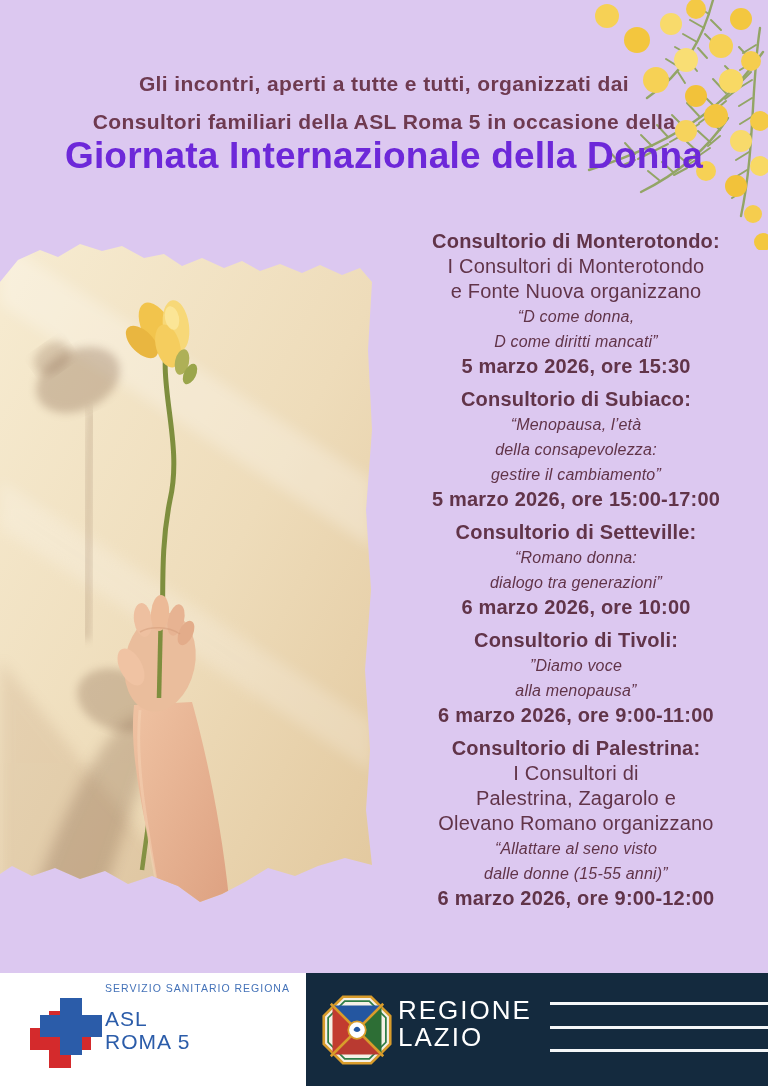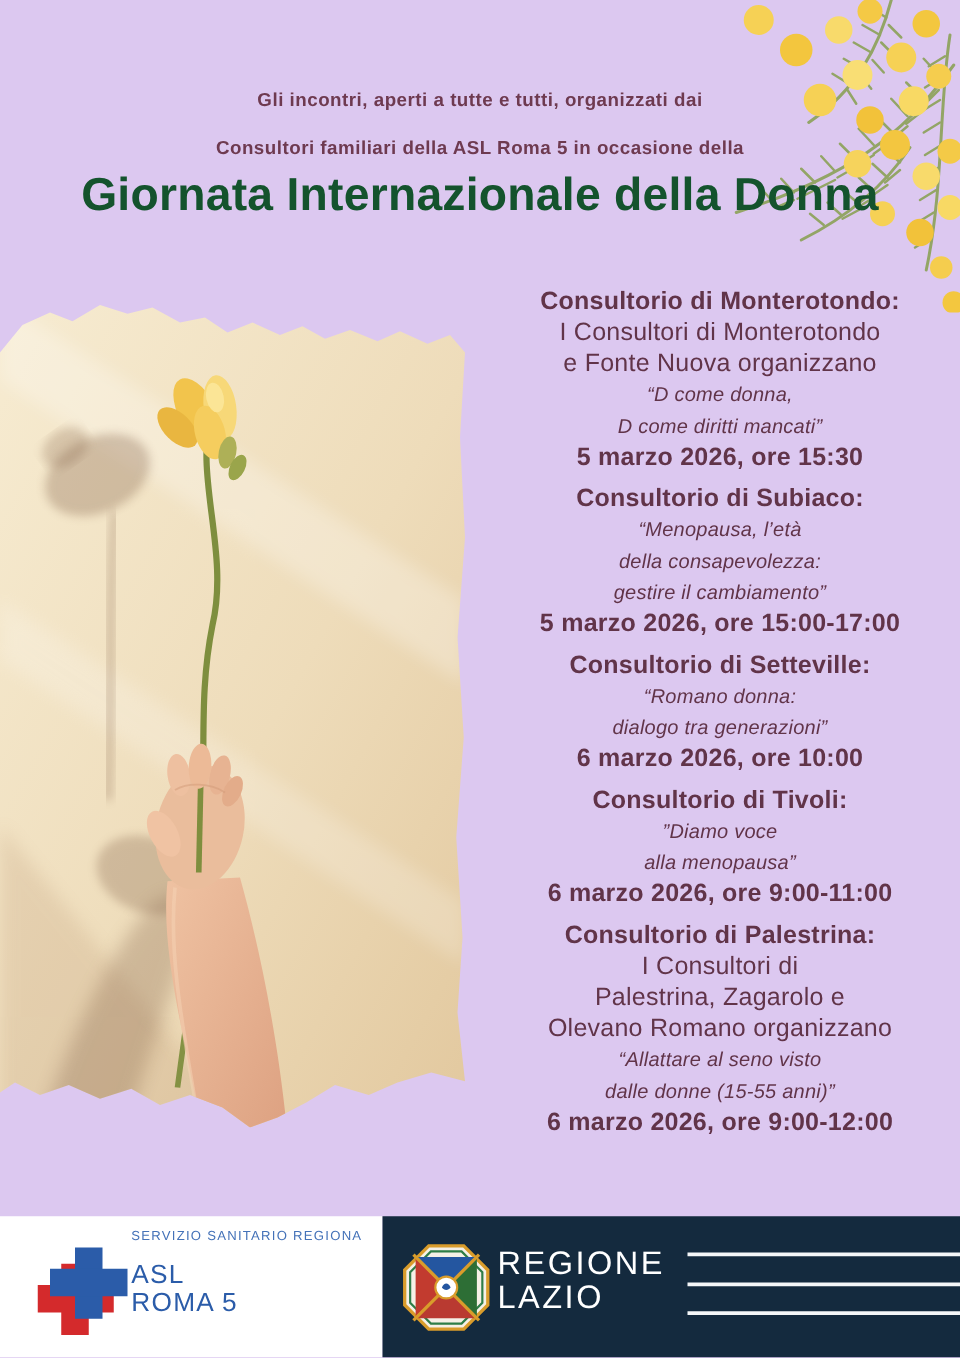--- a/index.html
+++ b/index.html
@@ -4,28 +4,28 @@
 <style>
   html,body{margin:0;padding:0;}
   body{
     width:768px;height:1086px;position:relative;overflow:hidden;
     background:#dcc8f0;
     font-family:"Liberation Sans", sans-serif;
   }
   
   .intro-line{
     position:absolute;left:0;width:768px;text-align:center;
-    font-weight:bold;font-size:15px;letter-spacing:.4px;color:#6e3a50;
+    font-weight:bold;font-size:21px;letter-spacing:.4px;color:#6e3a50;
     z-index:3;
   }
   #intro1{top:72px;}
   #intro2{top:110px;}
   .main-title{
     position:absolute;left:0;top:135px;width:768px;text-align:center;
-    font-weight:bold;font-size:37px;letter-spacing:.2px;color:#14532d;
+    font-weight:bold;font-size:37px;letter-spacing:.2px;color:#6d28d9;
     z-index:3;
   }
   
   .mimosa{position:absolute;top:0;right:0;width:205px;height:250px;z-index:1;}
   
   .photo{position:absolute;left:0;top:230px;width:372px;height:678px;z-index:2;}
   
   .events{
     position:absolute;left:379px;top:229px;width:394px;
     text-align:center;color:#613449;z-index:3;

